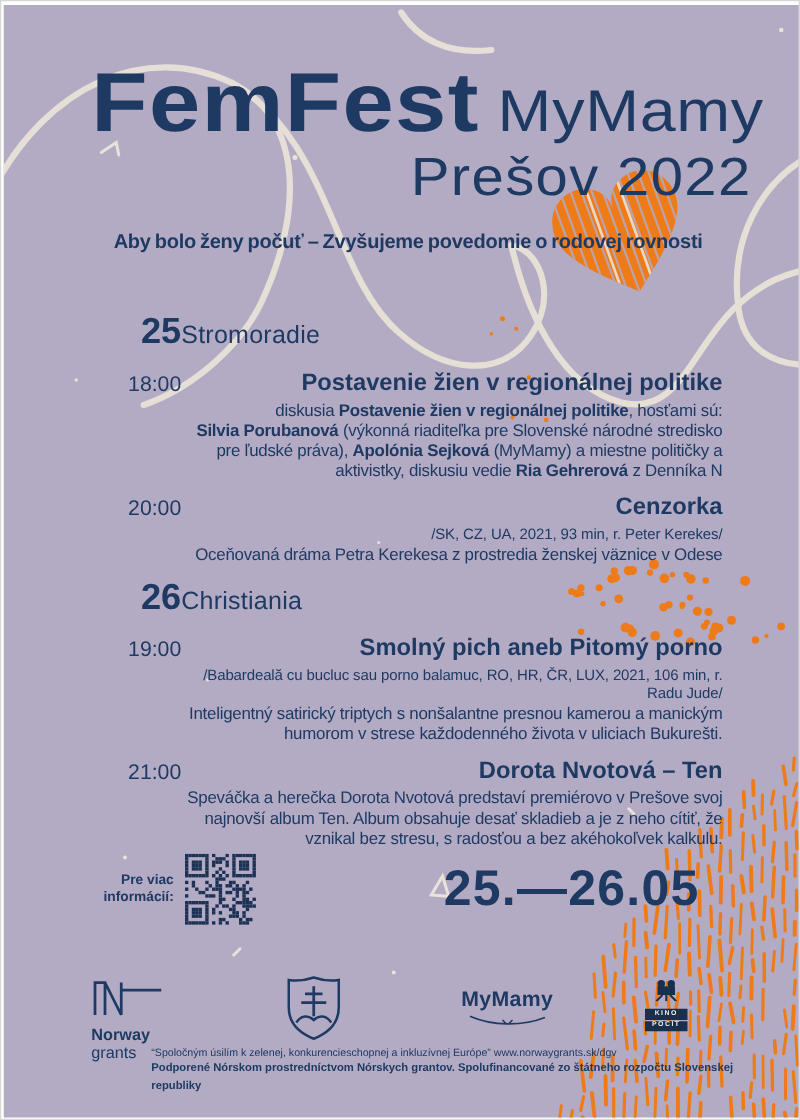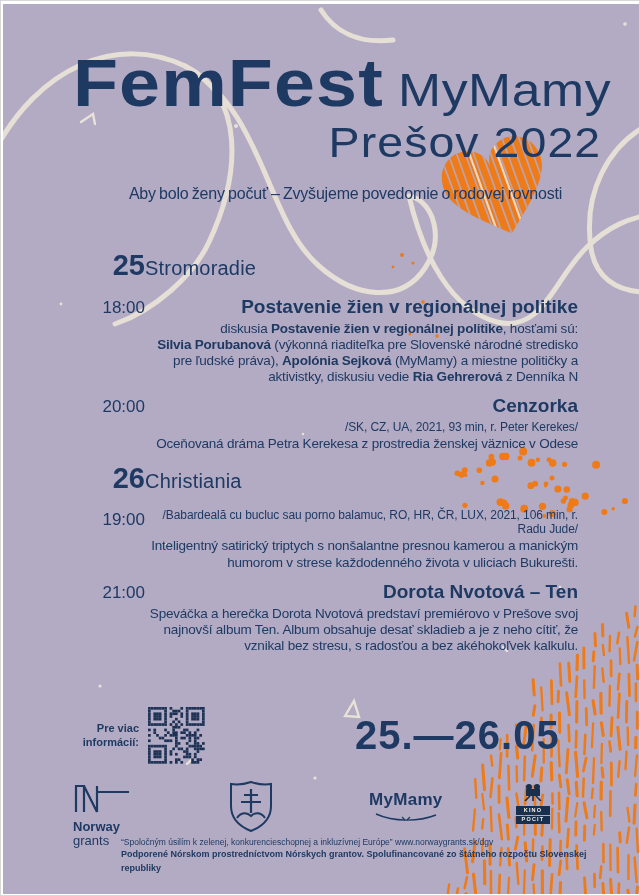--- a/index.html
+++ b/index.html
@@ -7,38 +7,38 @@
   .page{position:relative;width:640px;height:896px;background:#ffffff;box-shadow:inset 0 0 0 1px #d8d8d8;}
   .poster{position:absolute;left:3px;top:4px;right:1px;bottom:2px;background:#b3abc4;overflow:hidden;}
   .bg{position:absolute;left:0;top:0;width:640px;height:896px;pointer-events:none;}
 
   
   .title-block{position:absolute;left:70px;top:44px;color:#1e3a63;z-index:2;text-align:right;}
   .title-line{display:flex;align-items:baseline;transform:scaleX(1.10);transform-origin:left bottom;white-space:nowrap;}
   .t-main{font-size:67px;font-weight:800;letter-spacing:1px;line-height:1.05;}
   .t-brand{font-size:47px;font-weight:500;margin-left:13px;letter-spacing:0.5px;}
   .t-city{font-size:43px;font-weight:500;letter-spacing:1px;line-height:1.05;margin-top:2px;transform:scaleX(1.08);transform-origin:left top;white-space:nowrap;}
-  .t-sub{font-size:16px;font-weight:400;letter-spacing:-0.2px;word-spacing:-1px;margin-top:20px;white-space:nowrap;}
+  .t-sub{font-size:16px;font-weight:700;letter-spacing:-0.2px;word-spacing:-1px;margin-top:20px;white-space:nowrap;}
 
   
   .schedule{position:absolute;left:70px;top:246px;width:505px;color:#1e3a63;z-index:2;text-align:right;}
   .day-row{display:flex;margin-bottom:14px;}
   .day-block + .day-block{margin-top:6px;}
   .col-time{width:72px;flex:0 0 72px;font-size:17px;font-weight:500;padding-top:2px;}
   .day-number{font-size:29px;font-weight:800;padding-top:0;line-height:1.1;}
   .venue{font-size:20px;font-weight:400;padding-top:7px;letter-spacing:0.2px;}
   .event-row{display:flex;margin-bottom:10px;}
   .col-body{flex:1;max-width:445px;}
   .ev-title{font-size:19px;font-weight:800;letter-spacing:0;margin-bottom:3px;line-height:1.15;}
   .ev-meta{font-size:12px;font-weight:500;margin-bottom:2px;letter-spacing:-0.1px;}
   .ev-desc{font-size:13.5px;font-weight:500;line-height:1.2;letter-spacing:-0.2px;}
   .ev-desc .b{font-weight:800;}
 
   
-  .info-row{position:absolute;left:70px;top:696px;right:0;height:70px;display:flex;align-items:center;color:#1e3a63;z-index:2;}
+  .info-row{position:absolute;left:70px;top:672px;right:0;height:70px;display:flex;align-items:center;color:#1e3a63;z-index:2;}
   .qr-label{width:66px;flex:0 0 66px;text-align:right;font-size:11px;font-weight:700;line-height:1.3;}
   .qr{width:57px;height:57px;margin-left:9px;}
   .dates{margin-left:150px;font-size:40px;font-weight:600;letter-spacing:1px;white-space:nowrap;}
 
   
   .logos{position:absolute;left:0;top:0;width:640px;height:896px;pointer-events:none;z-index:3;}
   .logo{position:absolute;color:#1e3a63;}
   .norway{left:70px;top:778px;}
   .nw1{font-size:13px;font-weight:800;line-height:1.1;margin-top:2px;}
   .nw2{font-size:13px;font-weight:400;line-height:1.1;}
@@ -380,20 +380,21 @@
 
   <section class="day-block">
     <div class="day-row">
       <div class="col-time day-number">26</div>
       <div class="venue">Christiania</div>
     </div>
     <div class="day-events">
   <div class="event-row">
     <div class="col-time">19:00</div>
     <div class="col-body">
+      <div class="ev-title">Smolný pich aneb Pitomý porno</div>
       <div class="ev-meta">/Babardeală cu bucluc sau porno balamuc, RO, HR, ČR, LUX, 2021, 106 min, r. Radu Jude/</div>
       <div class="ev-desc"><span>Inteligentný satirický triptych s nonšalantne presnou kamerou a manickým humorom v strese každodenného života v uliciach Bukurešti.</span></div>
     </div>
   </div>
 
   <div class="event-row">
     <div class="col-time">21:00</div>
     <div class="col-body">
       <div class="ev-title">Dorota Nvotová – Ten</div>
 

